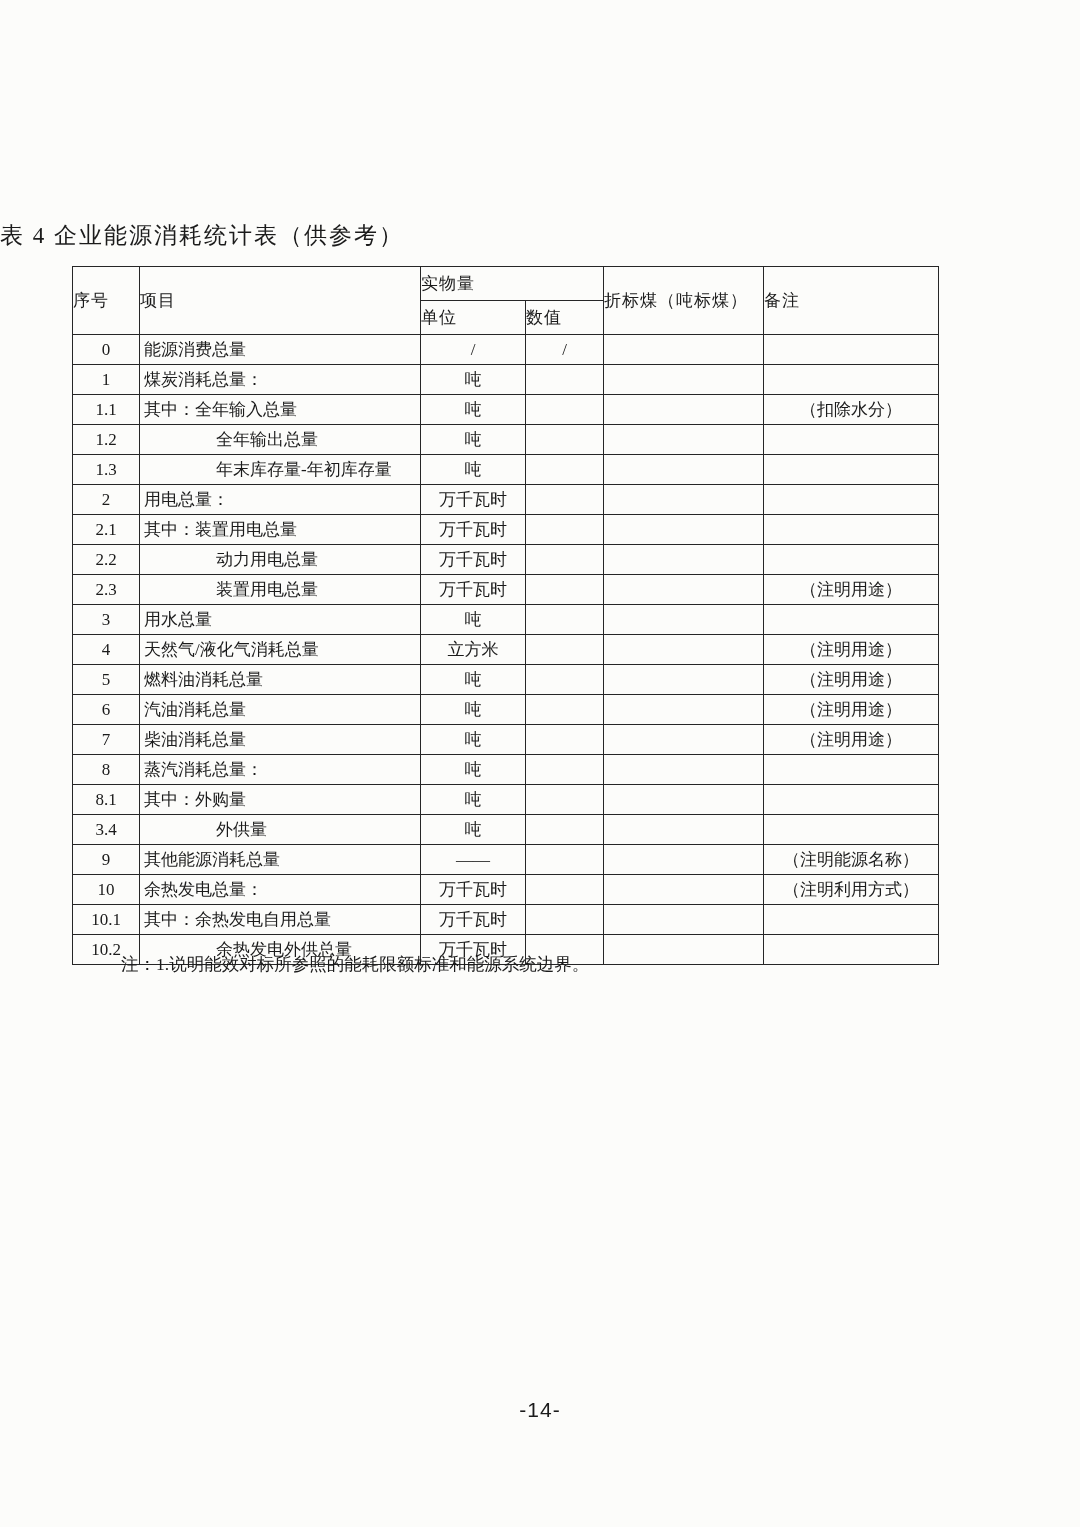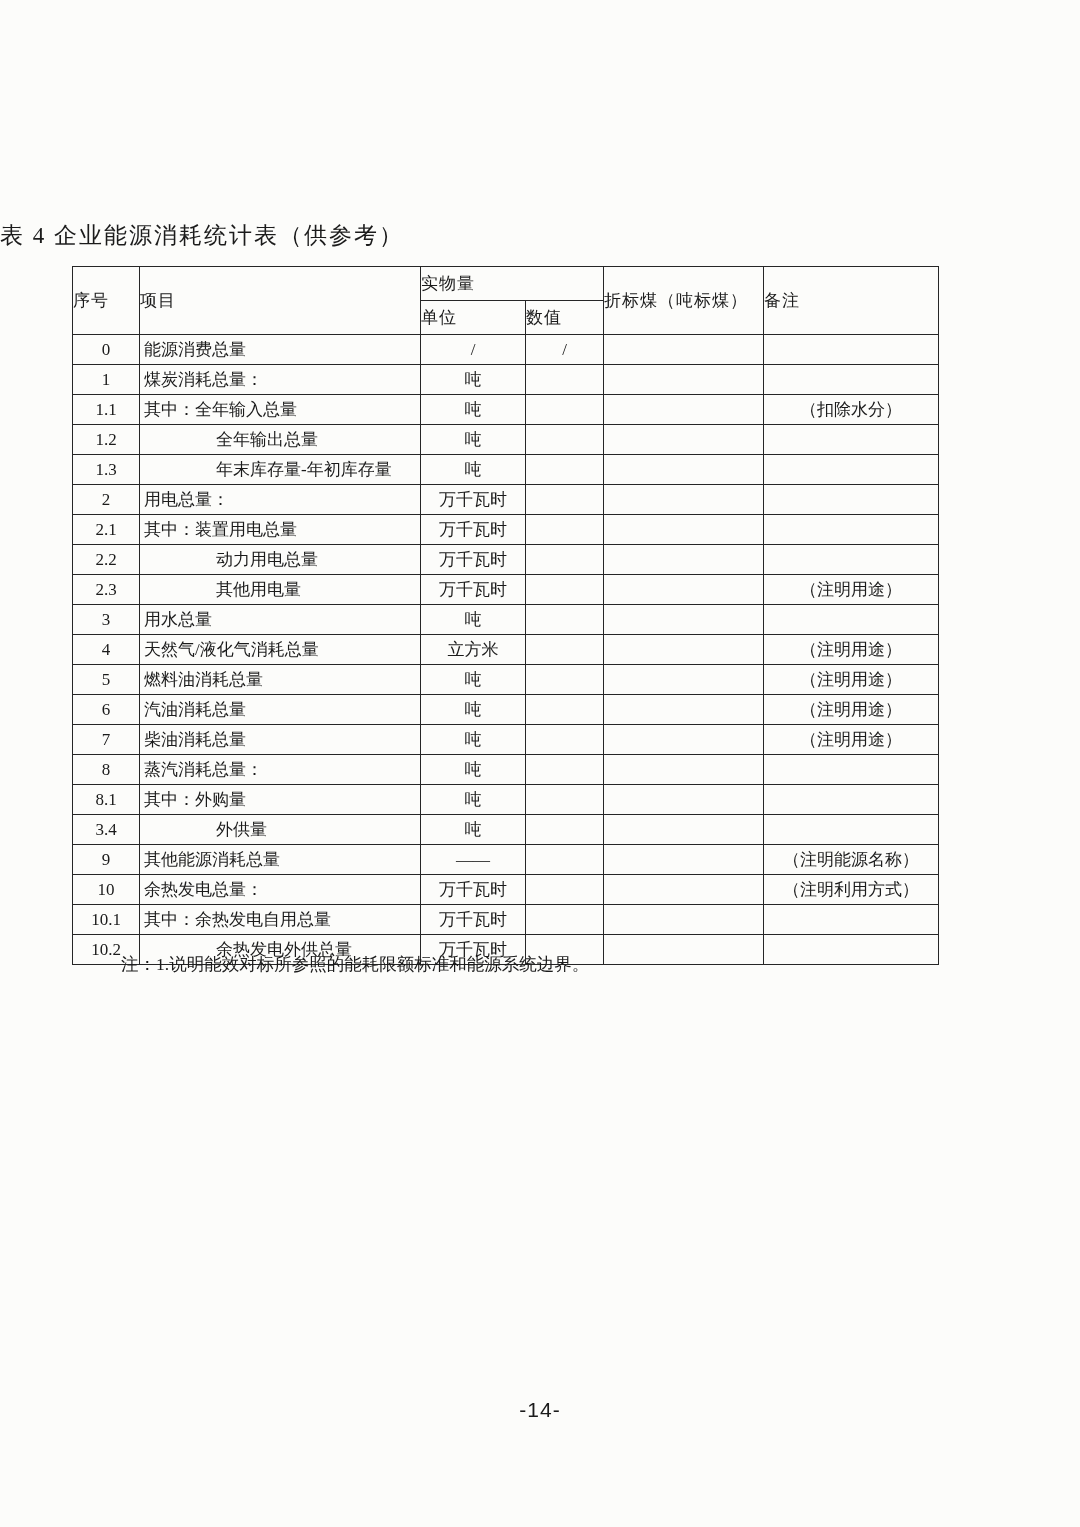--- a/index.html
+++ b/index.html
@@ -162,21 +162,21 @@
     <tr>
       <td class="c-serial">2.2</td>
       <td class="c-item indent">动力用电总量</td>
       <td class="c-unit">万千瓦时</td>
       <td class="c-value"></td>
       <td class="c-coal"></td>
       <td class="c-remark"></td>
     </tr>
     <tr>
       <td class="c-serial">2.3</td>
-      <td class="c-item indent">其他用电量</td>
+      <td class="c-item indent">装置用电总量</td>
       <td class="c-unit">万千瓦时</td>
       <td class="c-value"></td>
       <td class="c-coal"></td>
       <td class="c-remark">（注明用途）</td>
     </tr>
     <tr>
       <td class="c-serial">3</td>
       <td class="c-item">用水总量</td>
       <td class="c-unit">吨</td>
       <td class="c-value"></td>

